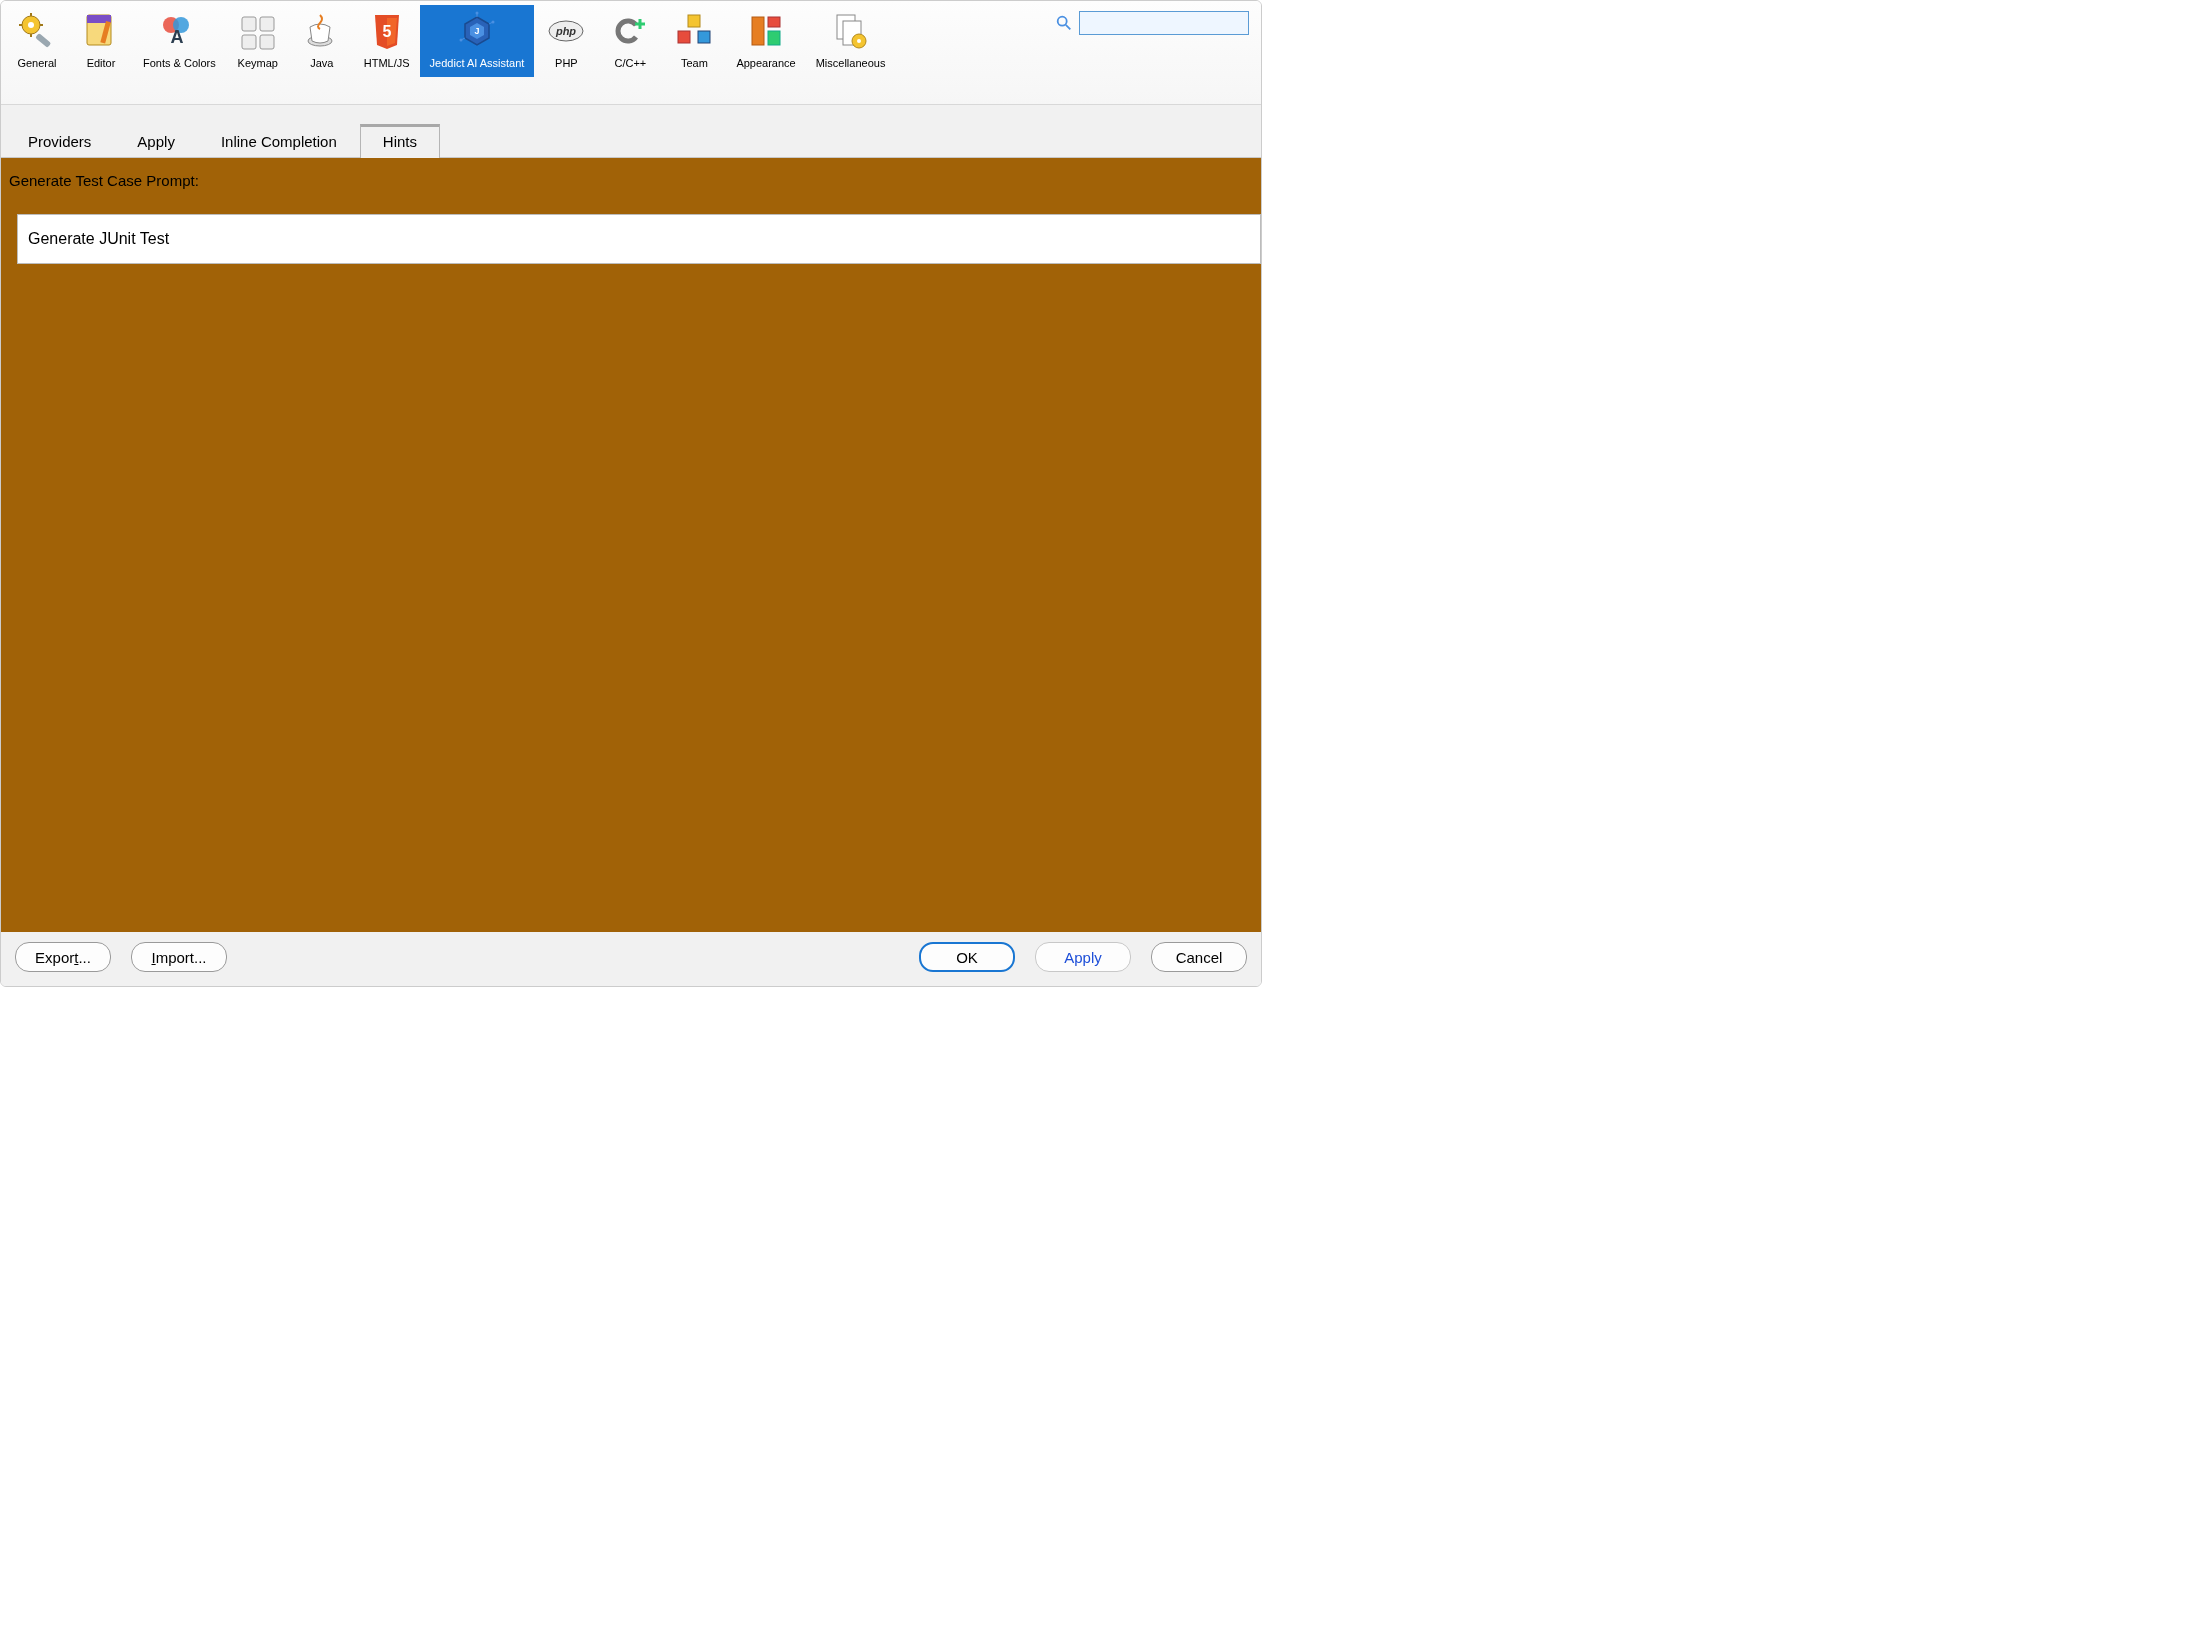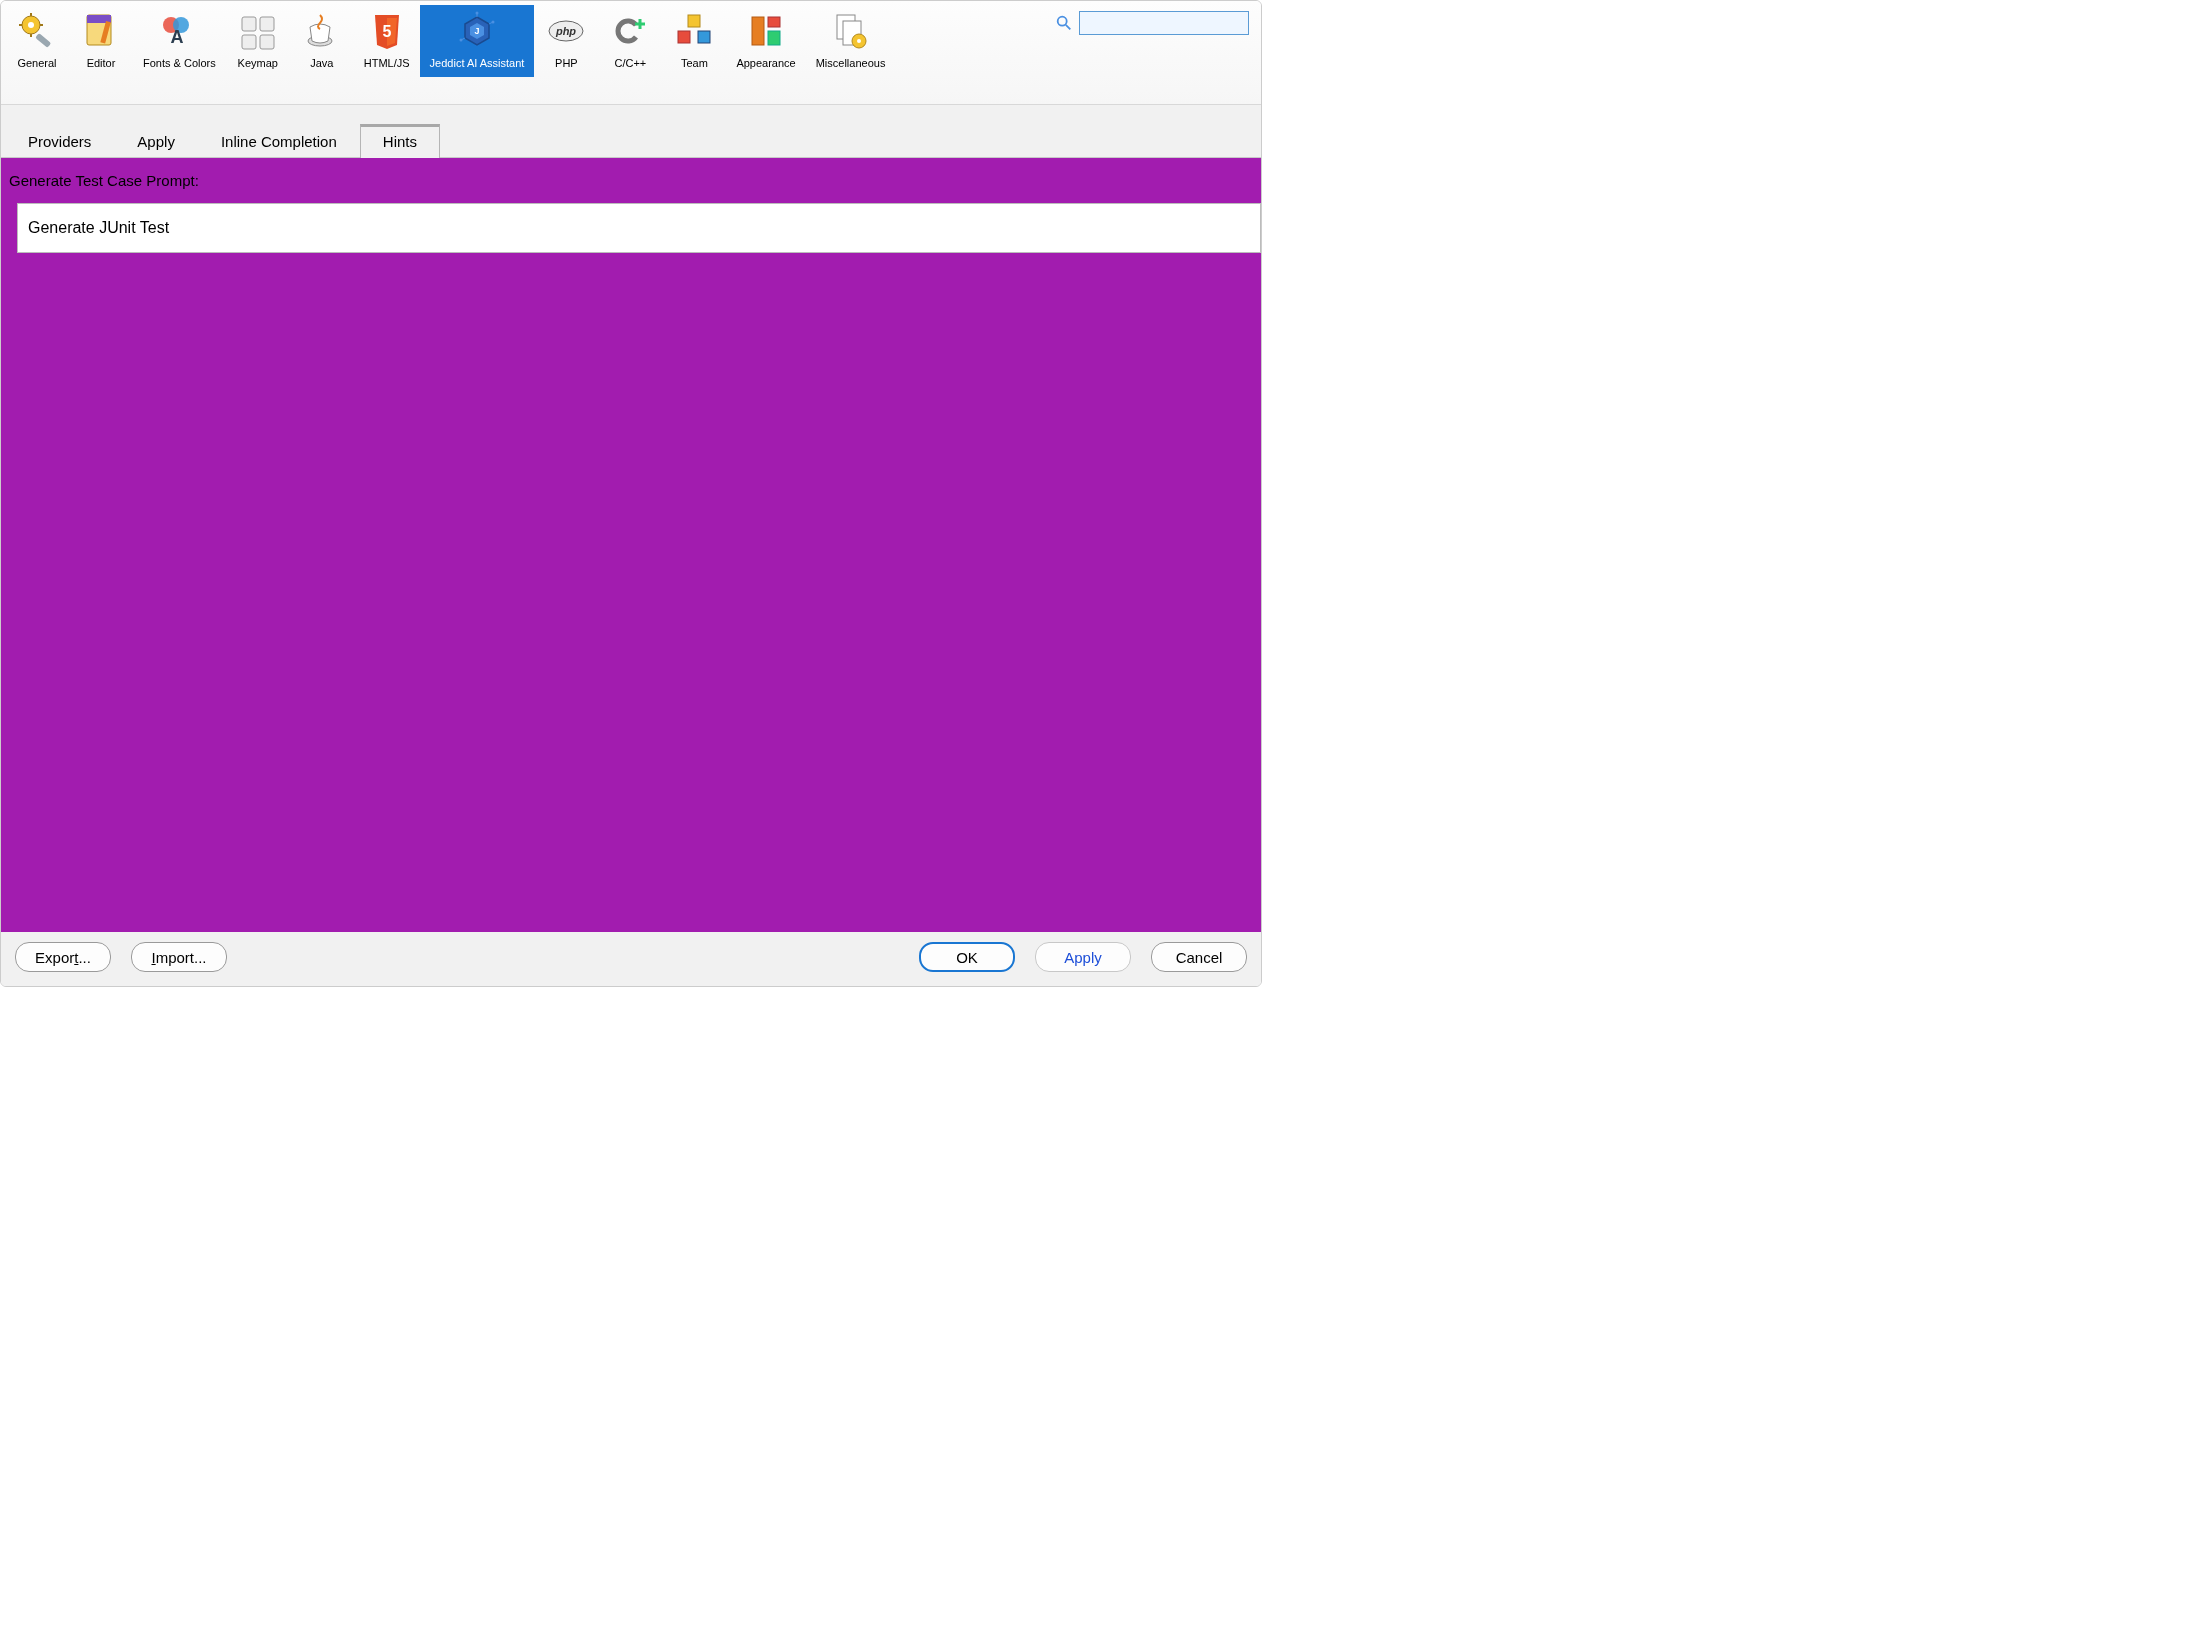--- a/index.html
+++ b/index.html
@@ -88,21 +88,21 @@
     width: 170px;
     height: 24px;
     border: 1px solid #5a9bd5;
     outline: none;
     padding: 2px 4px;
     font-size: 14px;
     background: #eef6ff;
   }
   .content {
     flex: 1;
-    background: #a21caf;
+    background: #a16207;
     display: flex;
     flex-direction: column;
     padding: 0;
   }
   .tabs {
     display: flex;
     align-items: flex-end;
     border-bottom: 1px solid #c8c8c8;
     padding: 18px 4px 0 4px;
     background: #f1f1f1;
@@ -122,21 +122,21 @@
     border-color: #b5b5b5;
     border-top: 3px solid #a8a8a8;
     padding-top: 6px;
   }
   .form-area {
     padding: 14px 8px;
     flex: 1;
   }
   .form-label {
     font-size: 15px;
-    margin-bottom: 14px;
+    margin-bottom: 25px;
   }
   .form-input {
     width: 100%;
     height: 50px;
     border: 1px solid #bcbcbc;
     background: #fff;
     padding: 12px 10px;
     font-size: 16px;
     outline: none;
     margin-left: 8px;

